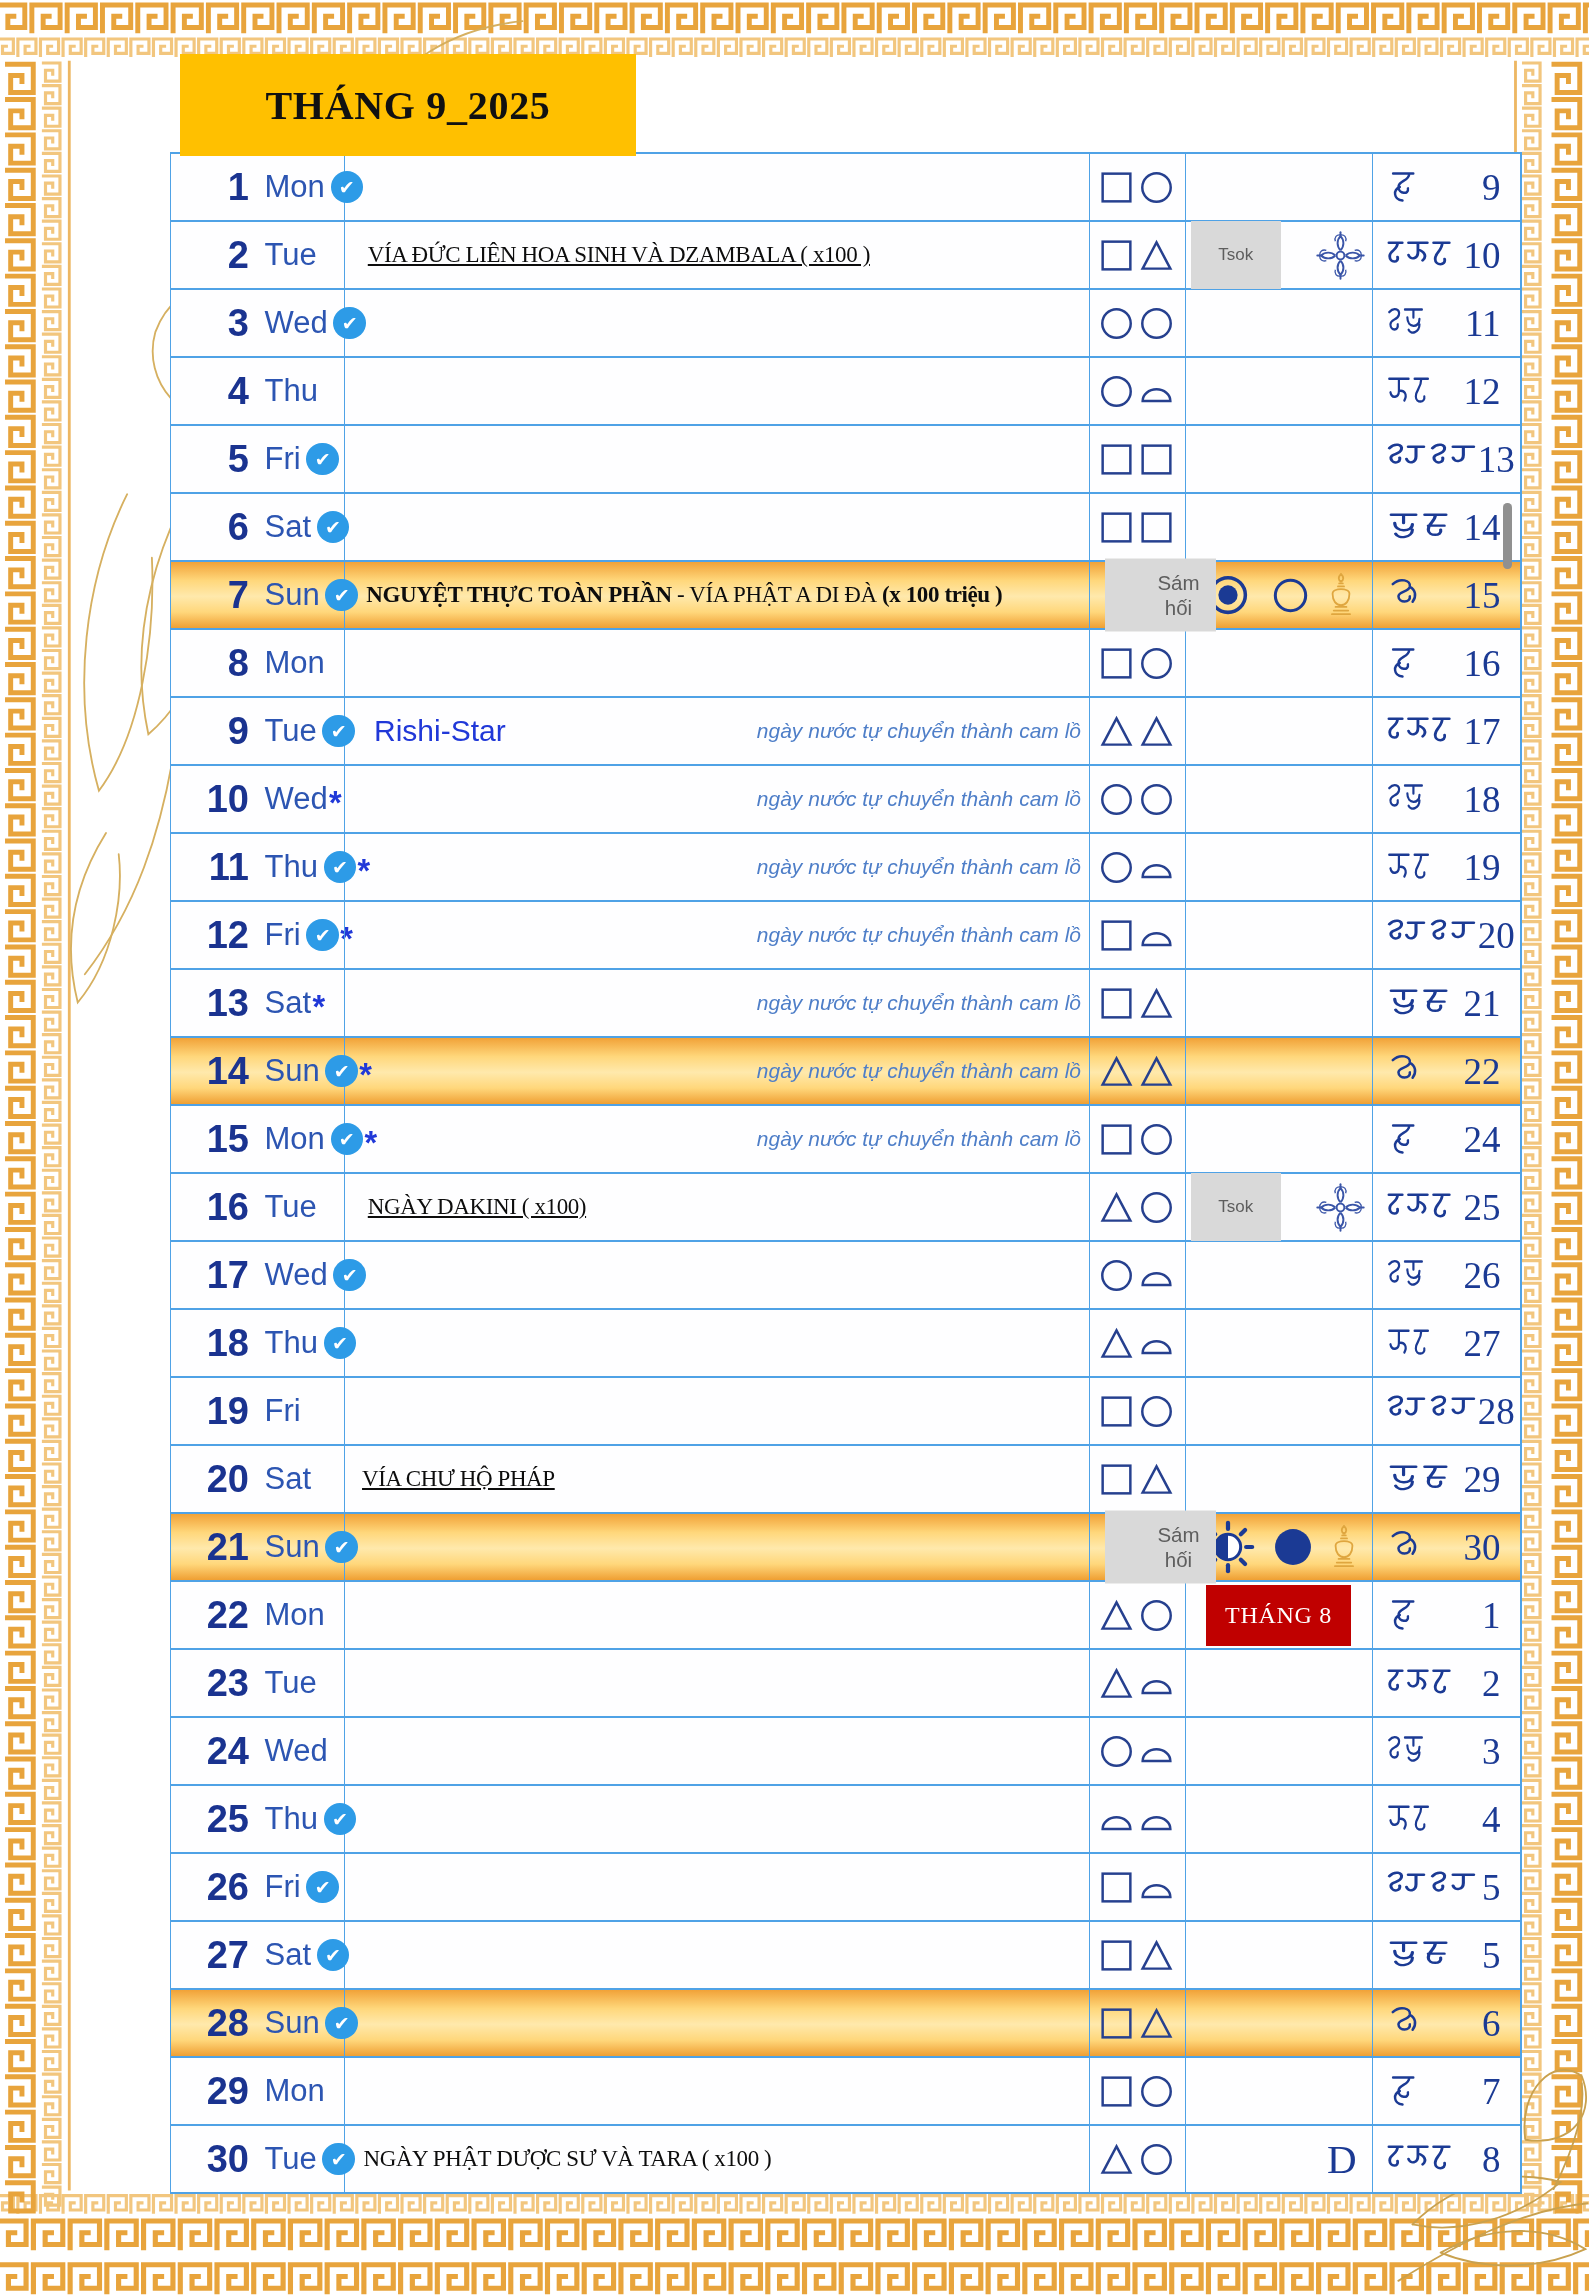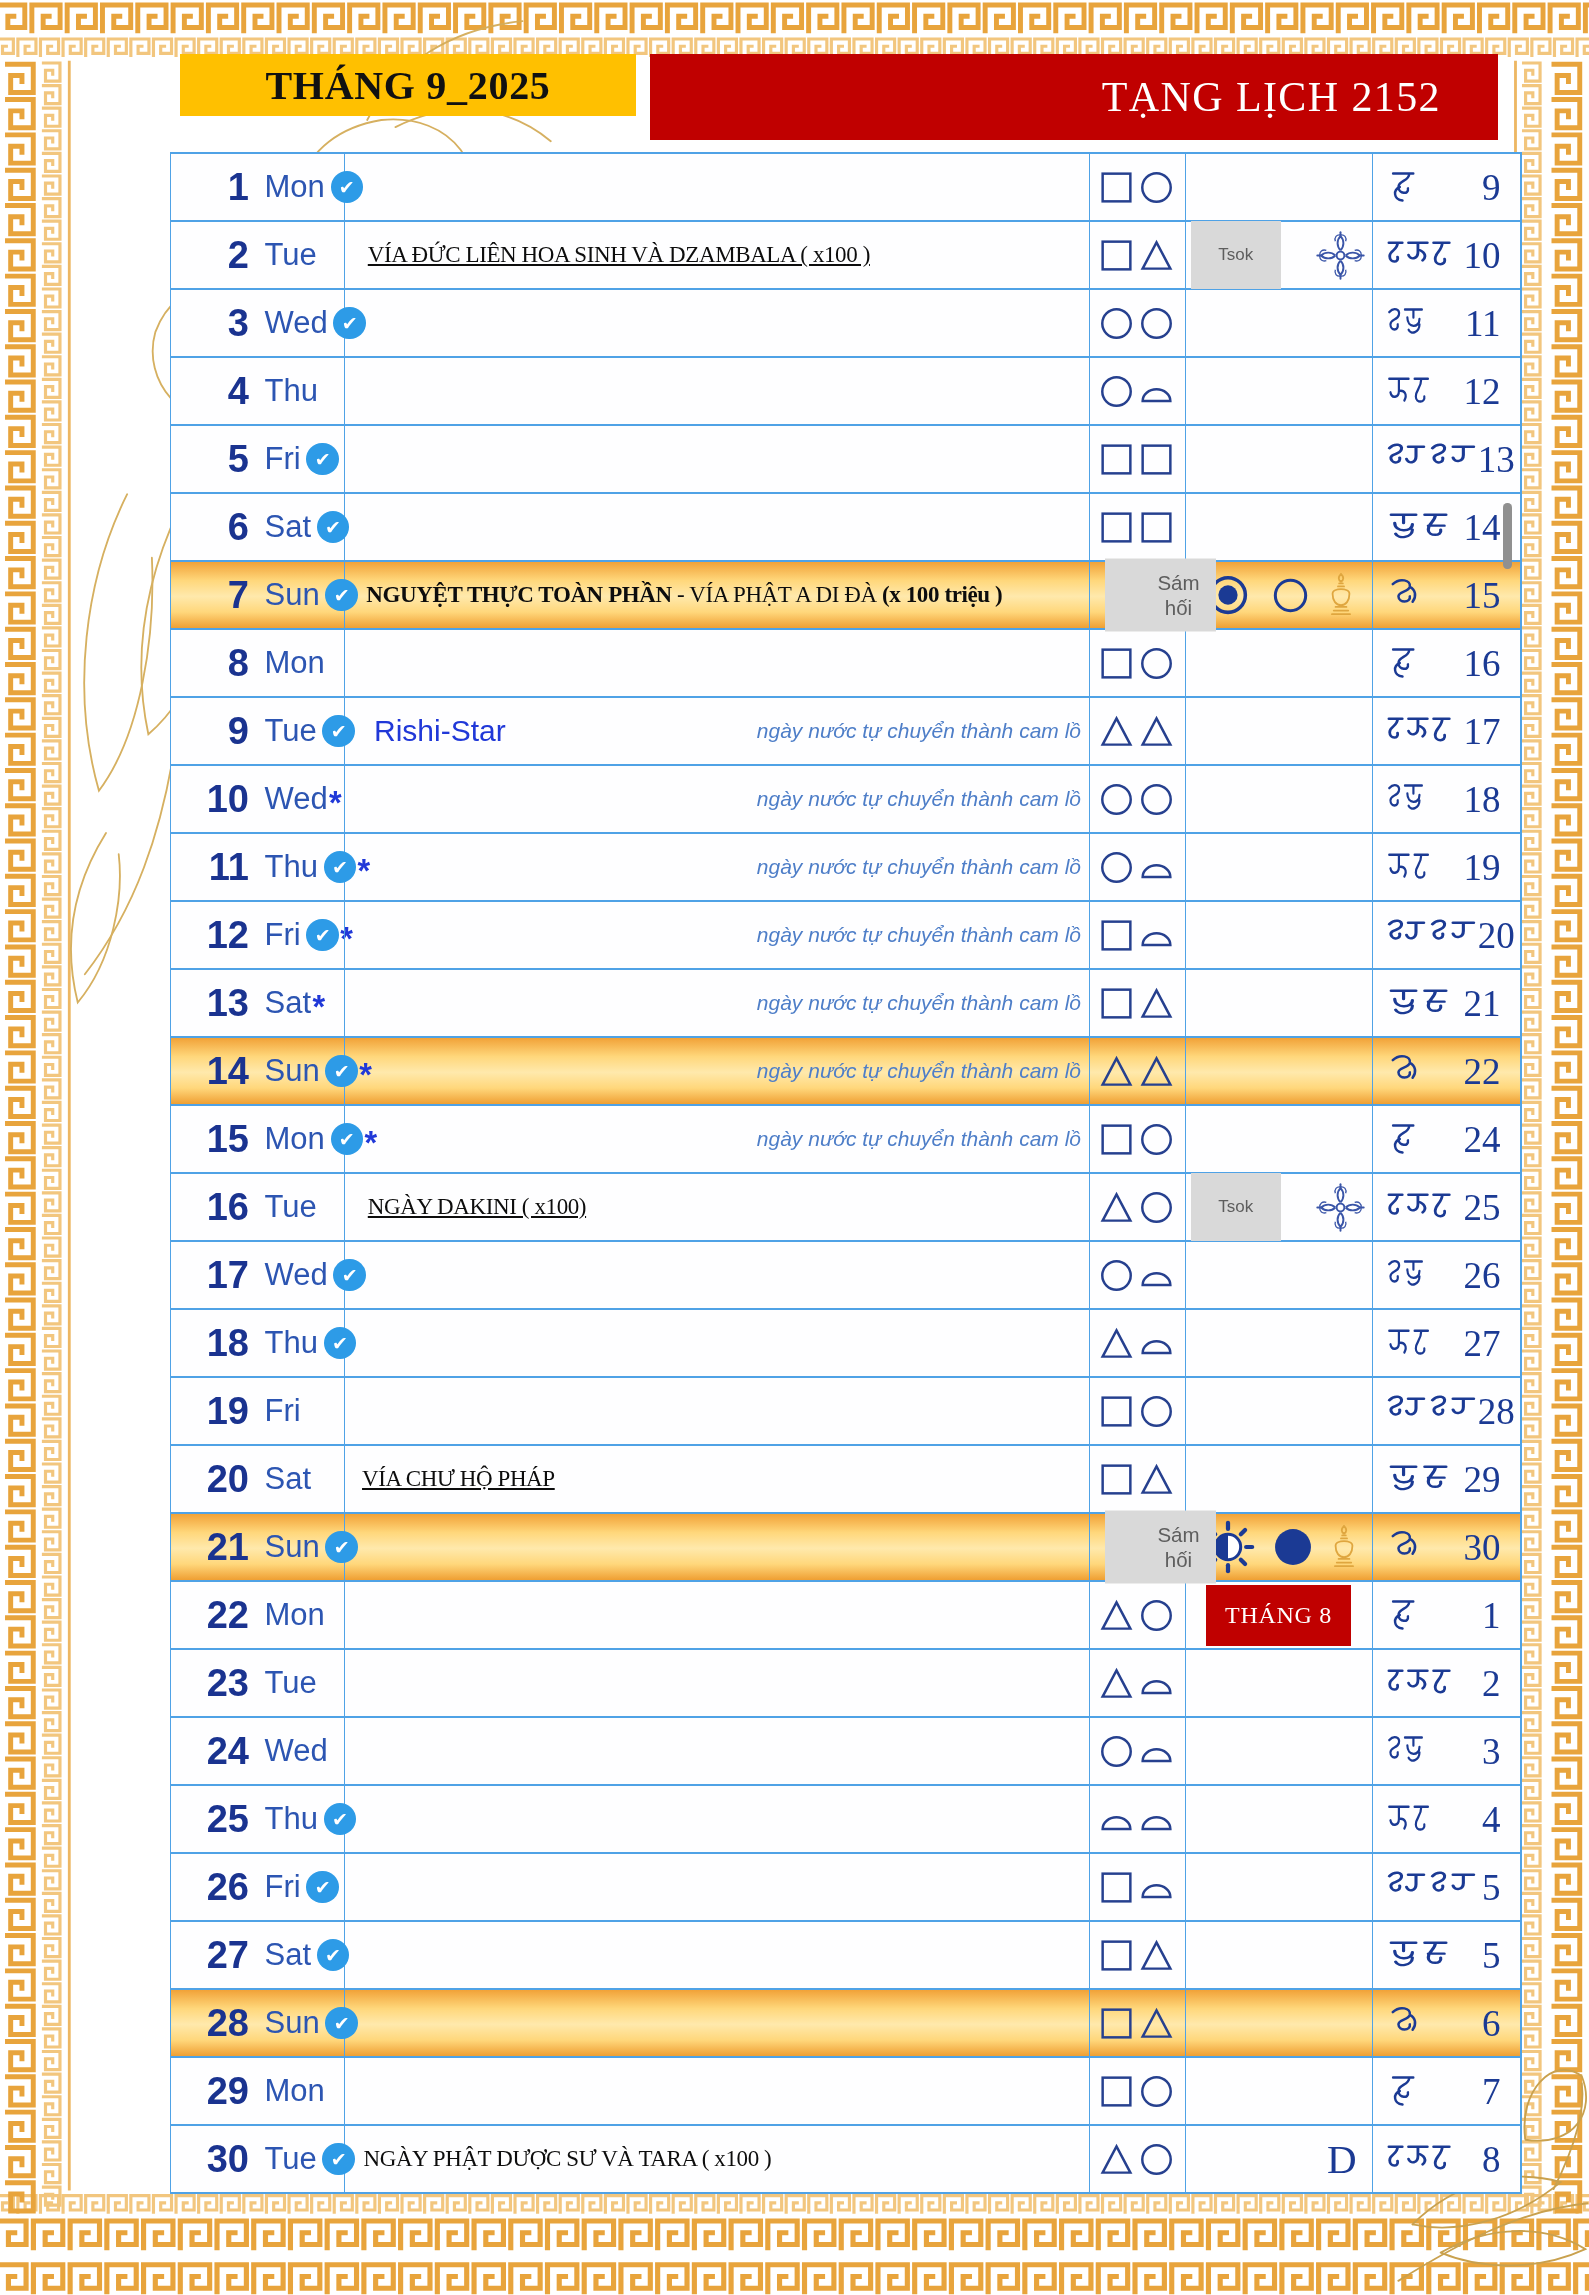--- a/index.html
+++ b/index.html
@@ -3,21 +3,21 @@
 <meta charset="utf-8">
 <style>
   html,body{margin:0;padding:0;background:#fff;}
   .page{position:relative;width:1589px;height:2295px;overflow:hidden;background:#FFFFFF;
         font-family:"Liberation Sans", sans-serif;}
   svg.layer{position:absolute;pointer-events:none;}
   #border-svg{left:0;top:0;z-index:1;}
   #flower-tl{left:0;top:0;z-index:2;}
   #sprig-br{left:1377px;top:2048px;z-index:2;}
 
-  .ybox{position:absolute;left:180px;top:54px;width:456px;height:62px;background:#FFC000;
+  .ybox{position:absolute;left:180px;top:54px;width:456px;height:102px;background:#FFC000;
         display:flex;align-items:center;justify-content:center;z-index:5;}
   .ybox span{font-family:"Liberation Serif", serif;font-weight:bold;font-size:40px;color:#111;
         letter-spacing:0.7px;}
   .rbox{position:absolute;left:650px;top:54px;width:848px;height:86px;background:#C00000;
         display:flex;align-items:center;justify-content:flex-end;padding-right:57px;
         box-sizing:border-box;z-index:5;}
   .rbox span{font-family:"Liberation Serif", serif;font-size:42px;color:#FFFFFF;letter-spacing:1.4px;}
 
   .table{position:absolute;left:170px;top:152px;width:1349px;z-index:3;background:#FEFEFF;
          border-top:2.1px solid #4FA2E6;border-left:1.4px solid #4FA2E6;border-right:2.1px solid #4FA2E6;
@@ -698,23 +698,20 @@
       <path d="M90,290 C160,250 240,250 295,285 C230,315 150,315 90,290"></path>
       <path d="M30,330 C110,280 200,230 298,220"></path>
       <path d="M210,130 C200,60 250,10 290,40 C310,90 280,140 210,130"></path>
       <path d="M250,200 C280,140 295,90 290,50"></path>
     </g>
   </svg>
 
   <div class="ybox">
     <span>THÁNG 9_2025</span>
   </div>
-  <div class="rbox">
-    <span>TẠNG LỊCH 2152</span>
-  </div>
 
   <div class="table" id="cal">
       <div class="row">
         <span class="dnum">1</span>
         <span class="wd">Mon</span>
         <span class="chk">✔</span>
         <div class="symcell">
           <svg viewBox="0 0 48 48" width="35" height="35">
             <rect fill="none" stroke="#26408F" stroke-width="3.4" x="5" y="5" width="38" height="38"></rect>
           </svg>

